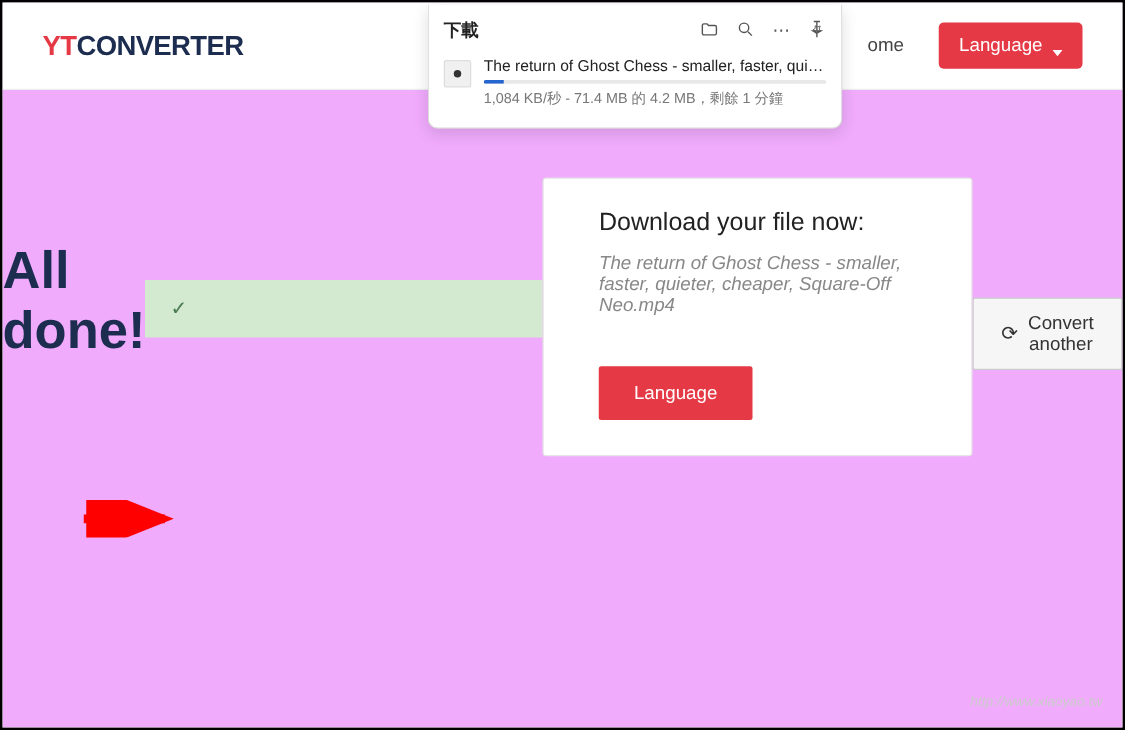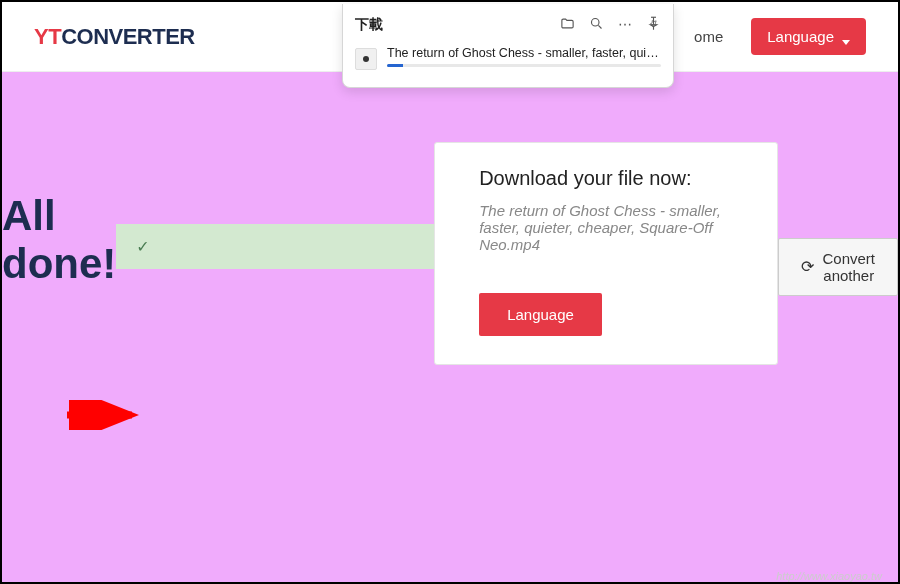--- a/index.html
+++ b/index.html
@@ -190,21 +190,21 @@
     .dl-progress-fill {
       height: 100%;
       width: 6%;
       background: #2565d0;
     }
     .dl-status { font-size: 11.5px; color: #777; }
 
     .watermark {
       position: absolute;
       right: 16px;
-      bottom: 0;
+      bottom: 14px;
       font-size: 11px;
       color: #ccc;
       font-style: italic;
     }
 
     
     .page::-webkit-scrollbar { width: 14px; }
     .page::-webkit-scrollbar-track { background: #f1f1f1; }
     .page::-webkit-scrollbar-thumb { background: #888; border-radius: 7px; }
     .page::-webkit-scrollbar-button:single-button {
@@ -287,17 +287,18 @@
   </div>
   <div class="dl-item">
     <div class="dl-thumb">
       <div class="dl-thumb-dot"></div>
     </div>
     <div class="dl-info">
       <div class="dl-name">The return of Ghost Chess - smaller, faster, quieter, c…</div>
       <div class="dl-progress-track">
         <div class="dl-progress-fill"></div>
       </div>
+      <div class="dl-status">1,084 KB/秒 - 71.4 MB 的 4.2 MB，剩餘 1 分鐘</div>
     </div>
   </div>
 </div>
 
 <div class="watermark">http://www.xiaoyao.tw</div>
 
 </body></html>

